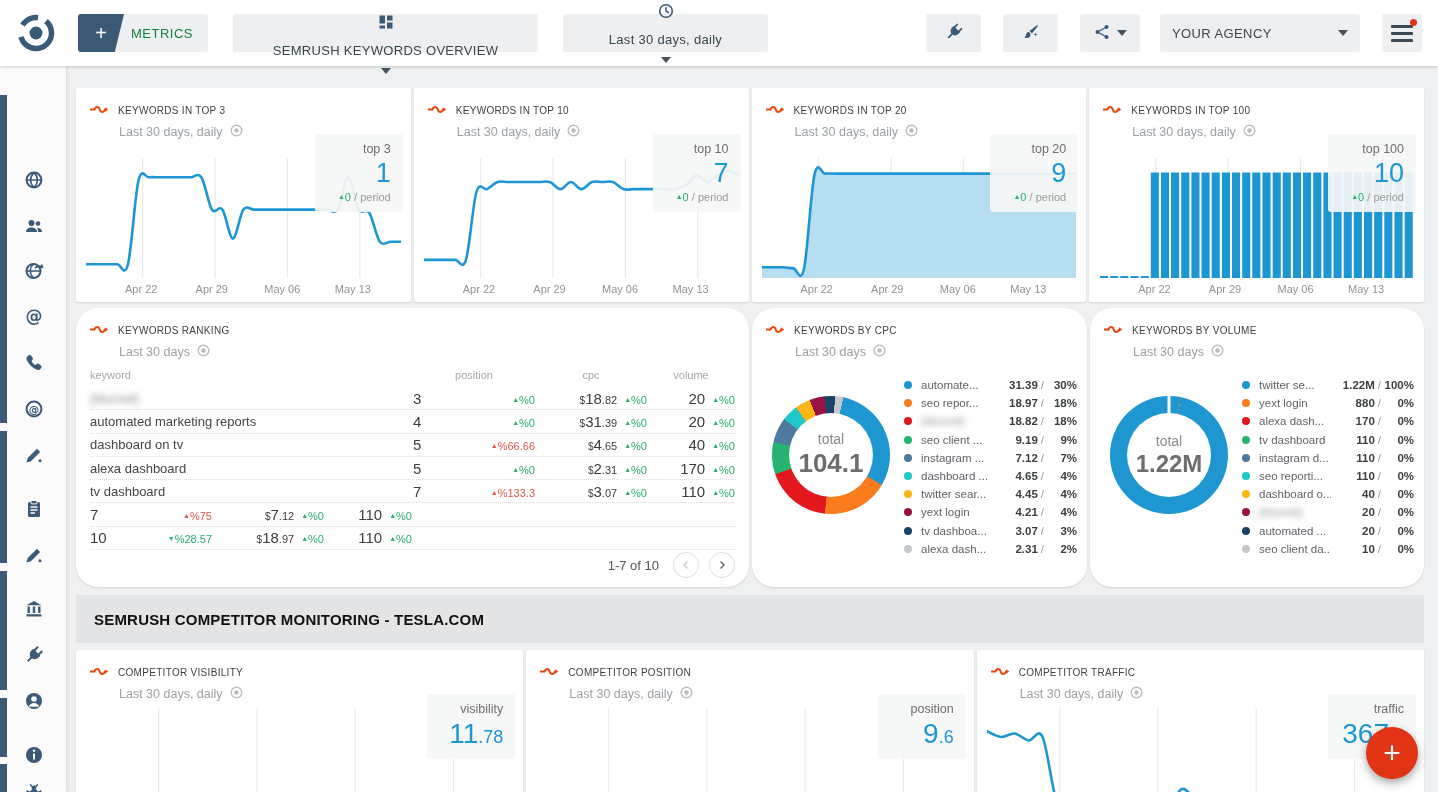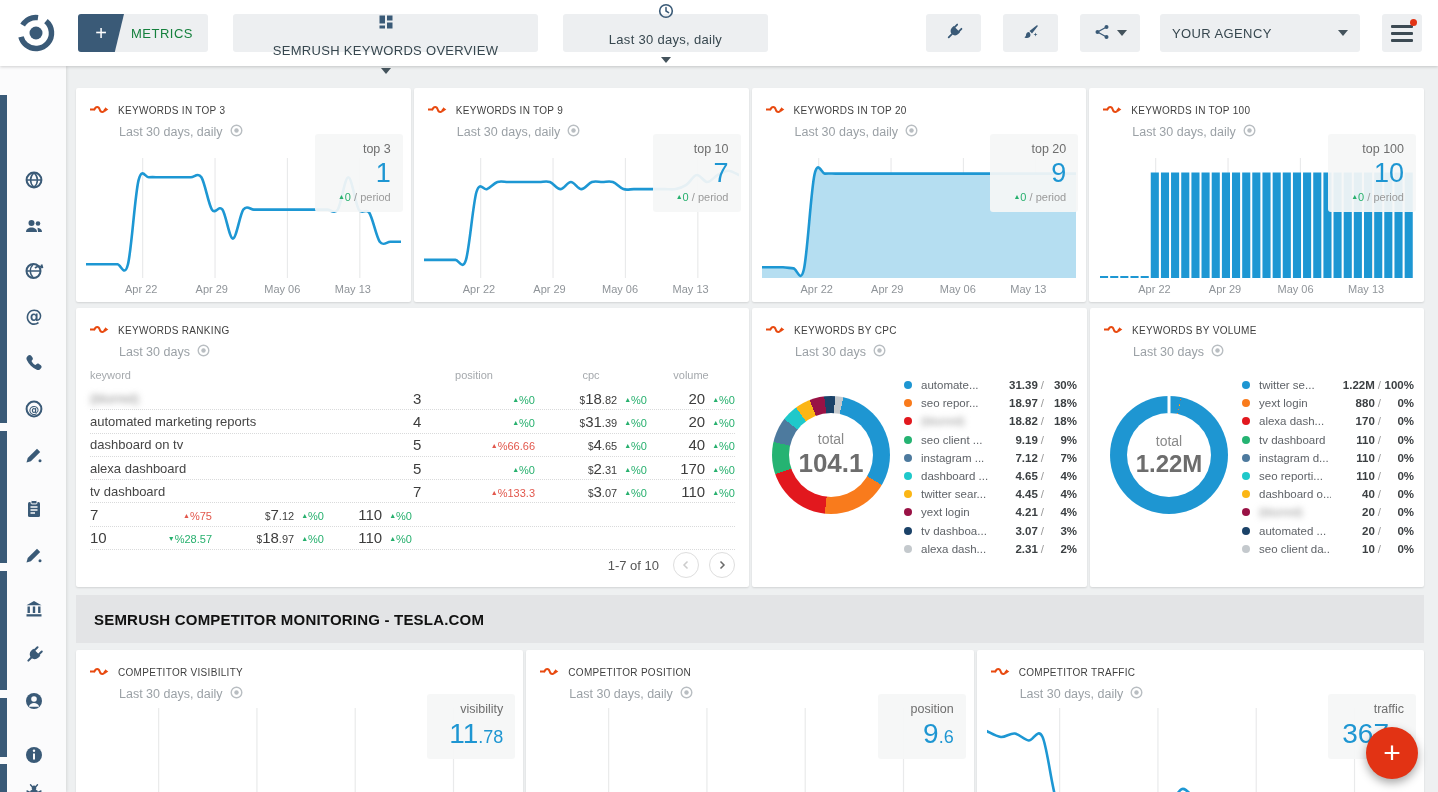--- a/index.html
+++ b/index.html
@@ -39,21 +39,21 @@
 
   
   .main { position:absolute; left:66px; top:66px; width:1372px; height:726px; padding:14px 14px 0 10px; }
   .band { height:50px; background:#e3e4e6; display:flex; align-items:center; padding:0 18px;
     font-size:15px; font-weight:700; color:#111; letter-spacing:.2px; }
   .band2 { margin-top:8px; height:48px; }
   .grid { display:grid; gap:3px; }
   .row1 { grid-template-columns:repeat(4,1fr); margin-top:8px; }
   .row1 .card { height:214px; }
   .row2 { grid-template-columns:673px 335px 334px; margin-top:6px; }
-  .row2 .card { height:279px; }
+  .row2 .card { height:279px;border-radius:22px; }
   .row3 { grid-template-columns:repeat(3,1fr); margin-top:7px; }
   .row3 .card { height:160px; }
   .card { background:#fff; border-radius:2px; box-shadow:0 1px 2px rgba(0,0,0,.12); position:relative; overflow:hidden; }
 
   .card-head { padding:13px 14px 0 14px; }
   .title-line { display:flex; align-items:center; gap:9px; }
   .card-title { font-size:10px; color:#3f3f3f; font-weight:500; letter-spacing:.3px; }
   .card-sub { margin:5px 0 0 29px; color:#9ba1a6; font-size:12.5px; display:flex; gap:7px; align-items:center; }
 
   .badge { position:absolute; top:46px; right:8px; background:rgba(245,246,246,.93); border-radius:3px;
@@ -349,21 +349,21 @@
     </div>
 
     <div class="card">
       <div class="card-head">
         <div class="title-line">
           <span class="sem-ic"><svg width="19" height="11" viewBox="0 0 19 11">
                 <path d="M0.5 5.5h3.5" stroke="#e8490f" stroke-width="2" stroke-linecap="round"></path>
                 <path d="M4.5 5.5c1.2-3.4 4.2-3.4 5.2 0s4 3.4 5.2 0" fill="none" stroke="#e8490f" stroke-width="2" stroke-linecap="round"></path>
                 <path d="M15 3.2l3.3 2.3-3.3 2.3" fill="#e8490f"></path>
               </svg></span>
-          <span class="card-title">KEYWORDS IN TOP 9</span>
+          <span class="card-title">KEYWORDS IN TOP 10</span>
         </div>
         <div class="card-sub">
             <span>Last 30 days, daily</span>
             <span class="tgt"><svg width="13" height="13" viewBox="0 0 13 13">
                 <circle cx="6.5" cy="6.5" r="5.3" fill="none" stroke="#b9bec2" stroke-width="1.4"></circle>
                 <circle cx="6.5" cy="6.5" r="2.2" fill="#b9bec2"></circle>
               </svg></span>
           </div>
       </div>
       <div class="badge">

